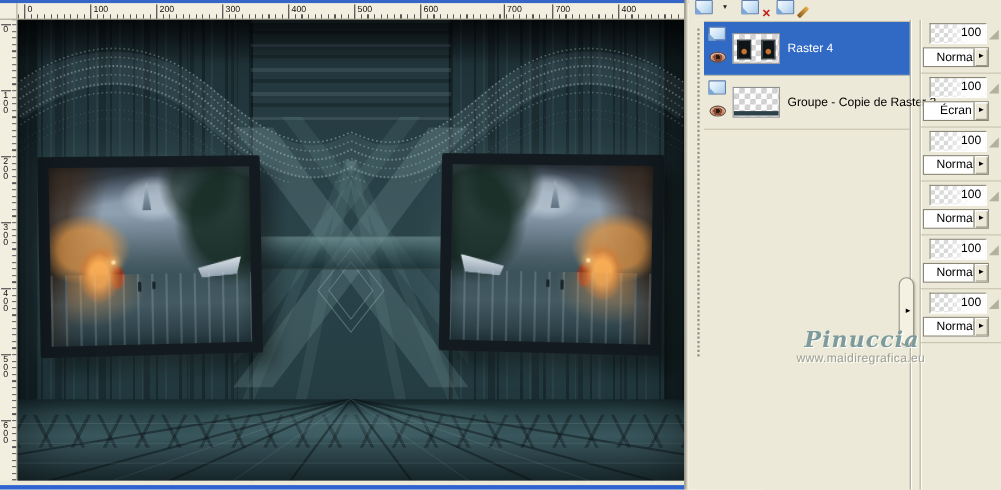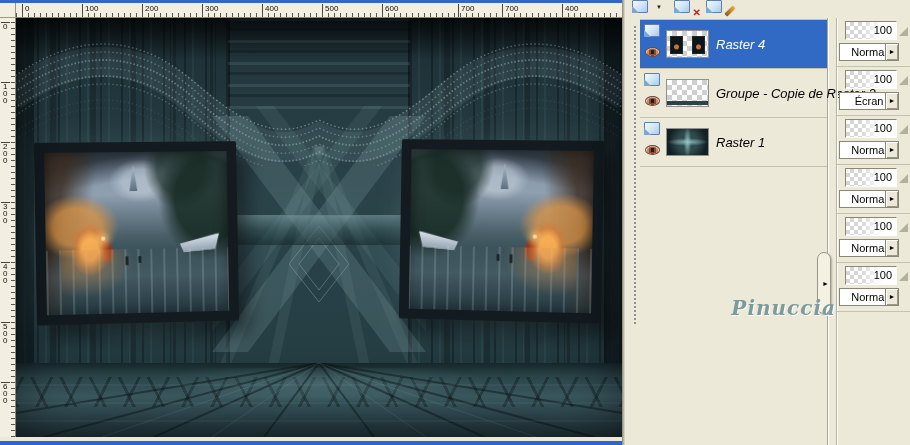--- a/index.html
+++ b/index.html
@@ -116,21 +116,21 @@
     border-left:7px solid #7ea6d4; border-top:7px solid transparent; }
   .eye { position:absolute; left:5px; top:27px; width:15px; height:10px; border-radius:50%;
     border:1px solid #6b4a3a; cursor:pointer;
     background:radial-gradient(circle at 50% 50%, #2a1a10 0 2px, #8a4a33 2px 4px, #c98a6a 4px 5.5px, #e8d0b8 6px);
     box-shadow:inset 0 1px 1px rgba(255,255,255,0.6); }
   .thumb { position:absolute; left:26px; top:10px; width:43px; height:28px; border:1px solid #909090;
     background-color:#fdfdfd;
     background-image:linear-gradient(45deg,#cfcfcf 25%,transparent 25% 75%,#cfcfcf 75%),
                      linear-gradient(45deg,#cfcfcf 25%,transparent 25% 75%,#cfcfcf 75%);
     background-size:10px 10px; background-position:0 0,5px 5px; overflow:hidden; }
-  .lname { position:absolute; left:76px; top:50%; transform:translateY(-50%); font-size:13px; white-space:nowrap;font-style:italic; }
+  .lname { position:absolute; left:76px; top:50%; transform:translateY(-50%); font-size:11px; white-space:nowrap; }
   
   .t-r0::before, .t-r0::after { content:""; position:absolute; top:5px; width:11px; height:16px; border:1px solid #20282c;
     background:radial-gradient(circle at 50% 62%, #c8742f 0 2px, #0e1519 3px); }
   .t-r0::before { left:3px; } .t-r0::after { left:25px; }
   .t-r1::before { content:""; position:absolute; inset:0;
     background:linear-gradient(180deg, rgba(130,130,130,0.4), rgba(130,130,130,0) 35%); }
   .t-r2::before { content:""; position:absolute; left:0; bottom:1px; width:100%; height:4px; background:#2c4248; }
   .t-r3::before, .t-r3::after { content:""; position:absolute; top:0; width:14px; height:100%;
     background:radial-gradient(ellipse at 50% 50%, #25444a 0 30%, #0c181b 80%); }
   .t-r3::before { left:0; } .t-r3::after { right:0; }
@@ -333,26 +333,20 @@
 
         <div class="lrow">
           <span class="type-icon"></span>
           <span class="eye"></span>
           <span class="thumb t-r2"></span>
           <span class="lname">Groupe - Copie de Raster 2</span>
         </div>
 
 
 
-        <div class="lrow">
-          <span class="type-icon"></span>
-          <span class="eye"></span>
-          <span class="thumb t-r5"></span>
-          <span class="lname">Raster 1</span>
-        </div>
 
       </div>
     </div>
 
     <div class="pill">
       <span>►</span>
     </div>
 
     <div class="right-col">
 
@@ -395,16 +389,17 @@
         <div class="opacity-box">100</div>
         <div class="ohandle"></div>
         <div class="combo"><span>Normal</span>
           <span class="arrow-btn">►</span></div>
       </div>
 
     </div>
 
     <div class="watermark">
       <div class="wm1">Pinuccia</div>
+      <div class="wm2">www.maidiregrafica.eu</div>
     </div>
 
   </div>
 </div>
 
 </body></html>

